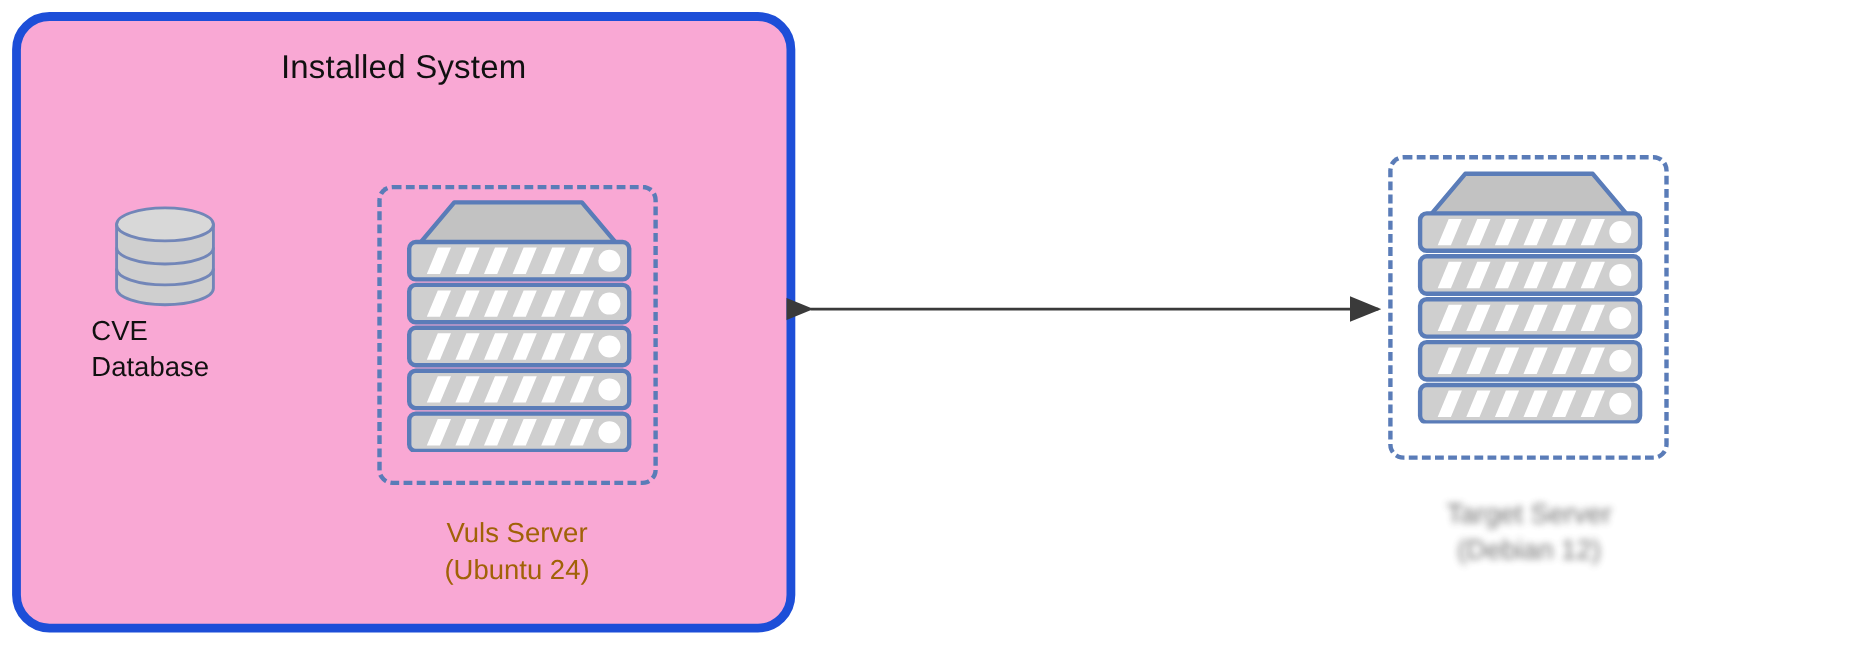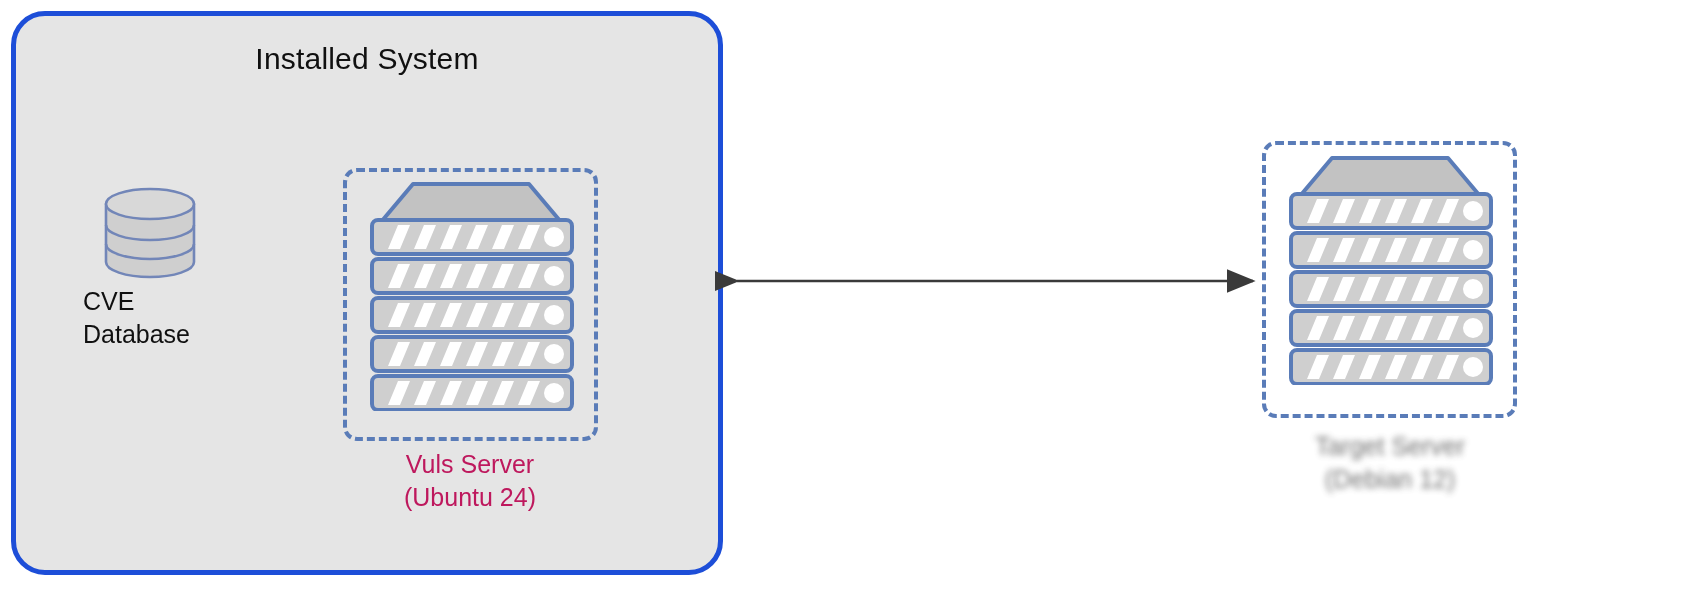--- a/index.html
+++ b/index.html
@@ -22,22 +22,22 @@
     height: 610px;
   }
 
   
   .group-box {
     position: absolute;
     left: 11px;
     top: 11px;
     width: 712px;
     height: 564px;
-    background: #e5e5e5;
-    border: 5px solid #1d4ed8;
+    background: #f9a8d4;
+    border: 8px solid #1d4ed8;
     border-radius: 34px;
     box-sizing: border-box;
   }
 
   .group-title {
     position: absolute;
     left: 0;
     top: 26px;
     width: 100%;
     text-align: center;
@@ -83,22 +83,23 @@
   }
   .stack-left  { left: 367px;  top: 178px; width: 208px; height: 233px; }
   .stack-right { left: 1286px; top: 152px; width: 208px; height: 233px; }
 
   
   .node-label {
     position: absolute;
     text-align: center;
     font-size: 25px;
     line-height: 1.3;
-    color: #be185d;
+    color: #a16207;
     white-space: pre-line;
+    margin-top: 21px;
   }
   .label-vuls {
     left: 320px;
     top: 448px;
     width: 300px;
   }
 
   
   .label-target {
     left: 1240px;

